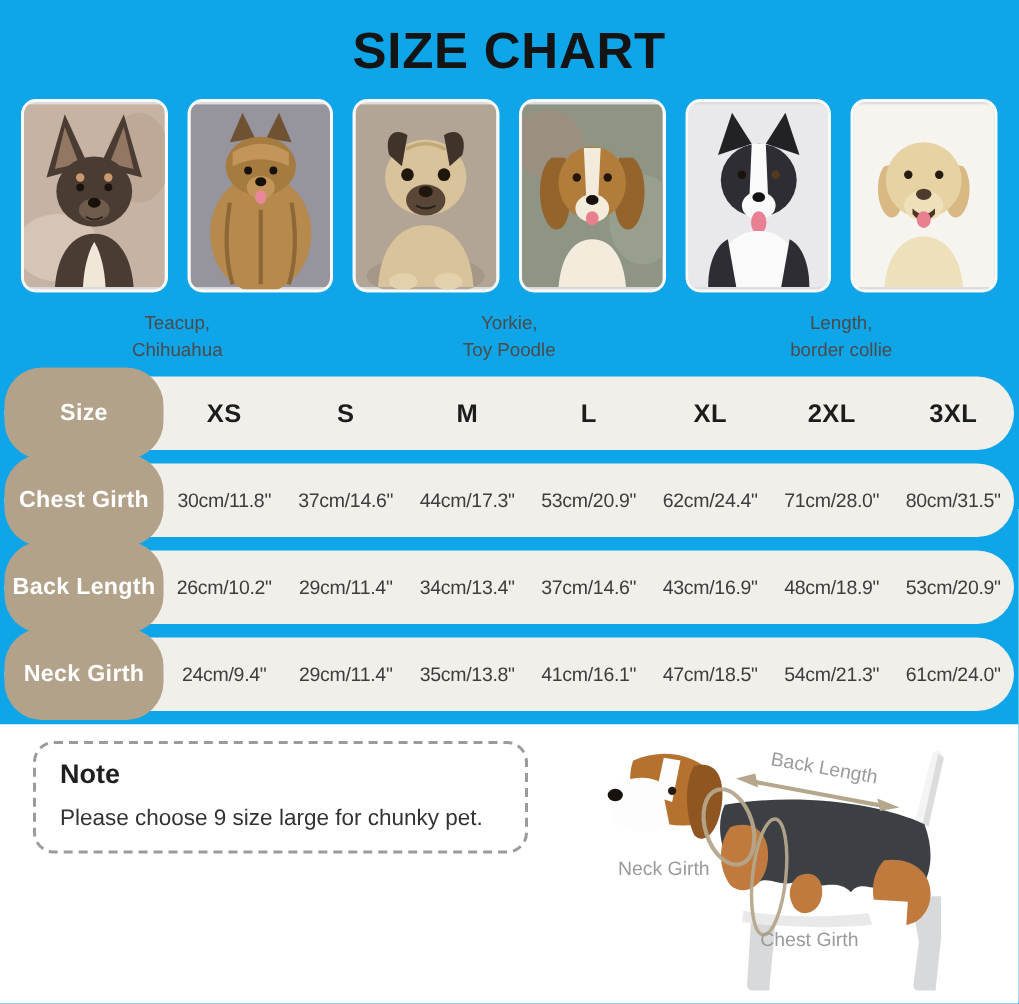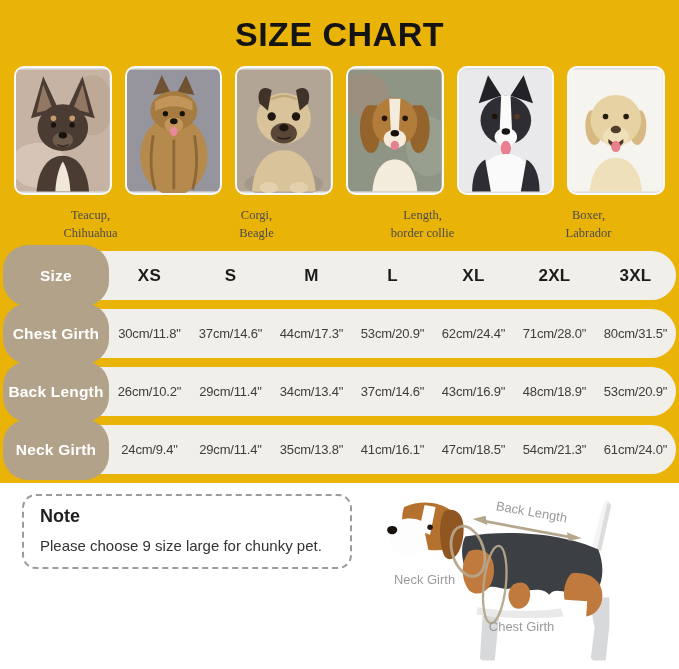--- a/index.html
+++ b/index.html
@@ -3,38 +3,38 @@
 <meta charset="utf-8">
 <style>
   * { box-sizing: border-box; }
   html,body { margin:0; padding:0; }
   body {
     width:679px; height:669px;
     font-family:"Liberation Sans", sans-serif;
     background:#ffffff;
     overflow:hidden;
   }
-  .top { background:#eab308; padding-bottom:9px; }
+  .top { background:#0ea5e9; padding-bottom:9px; }
   .title {
     margin:0; padding:15px 0 12px;
     text-align:center;
     font-size:34px; font-weight:800; letter-spacing:0.5px;
     color:#141414;
   }
   .photos { display:flex; gap:13px; padding:0 14px; }
   .photo {
     flex:1; height:129px; border-radius:10px; overflow:hidden;
     border:2px solid rgba(255,255,255,0.85);
     background:#ddd;
   }
   .photo svg { width:100%; height:100%; display:block; }
   .breeds { display:flex; gap:13px; padding:0 14px; margin-top:12px; }
   .breed {
     flex:1; text-align:center;
-    font-size:12.5px; line-height:1.4; color:#4b4b4b;font-family:Liberation Serif, serif;
+    font-size:12.5px; line-height:1.4; color:#4b4b4b;
   }
   .size-table { padding:0 3px; margin-top:9px; }
   .trow {
     display:flex; align-items:center;
     height:49px; margin-bottom:9px;
     background:#f1efe9; border-radius:25px;
   }
   .trow:last-child { margin-bottom:0; }
   .trow-label {
     width:106px; height:61px; flex-shrink:0;
@@ -45,21 +45,21 @@
   }
   .trow-values { flex:1; display:flex; }
   .cell {
     flex:1; text-align:center;
     font-size:13px; color:#3d3d3d; letter-spacing:-0.2px;
   }
   .size-row .cell { font-size:17px; font-weight:700; color:#1c1c1c; letter-spacing:0.3px; }
   .bottom {
     height:182px; background:#ffffff;
     display:flex; align-items:flex-start;
-    padding:11px 0 0 22px; gap:6px;
+    padding:11px 0 0 22px; gap:24px;
   }
   .note-box {
     width:330px; flex-shrink:0;
     border:2px dashed #9b9b9b; border-radius:14px;
     padding:8px 16px 10px;
   }
   .note-heading { font-size:18px; font-weight:700; color:#1f1f1f; margin:2px 0 8px; }
   .note-para { font-size:15px; line-height:1.45; color:#333333; margin:0 0 9px; }
   .note-para:last-child { margin-bottom:0; }
   .diagram-wrap { flex:1; height:171px; }
@@ -183,30 +183,26 @@
       </svg>
     </div>
   </div>
 
   <div class="breeds">
     <div class="breed">
       <span>Teacup,</span><br>
       <span>Chihuahua</span>
     </div>
     <div class="breed">
-      <span>Corgi,</span><br>
-      <span>Beagle</span>
+      <span>Yorkie,</span><br>
+      <span>Toy Poodle</span>
     </div>
     <div class="breed">
       <span>Length,</span><br>
       <span>border collie</span>
-    </div>
-    <div class="breed">
-      <span>Boxer,</span><br>
-      <span>Labrador</span>
     </div>
   </div>
 
   <div class="size-table">
     <div class="trow size-row">
       <div class="trow-label">Size</div>
       <div class="trow-values">
         <div class="cell">XS</div>
         <div class="cell">S</div>
         <div class="cell">M</div>

